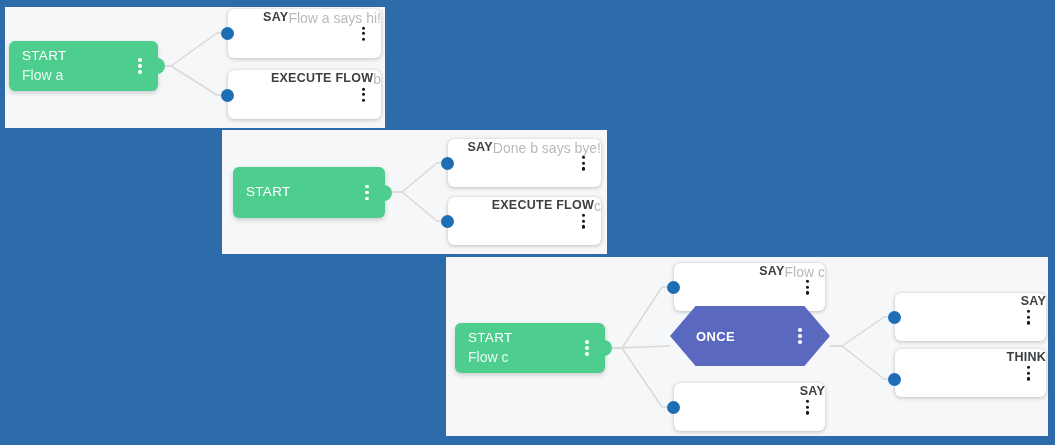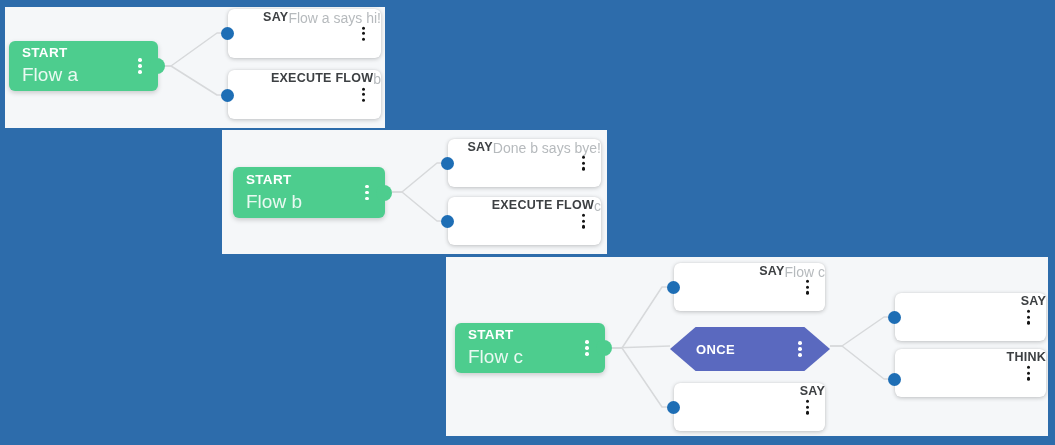--- a/index.html
+++ b/index.html
@@ -11,22 +11,22 @@
   html,body{width:1055px;height:445px;overflow:hidden}
   body{font-family:"Liberation Sans",sans-serif;background:var(--page-bg);position:relative}
   .stage{position:absolute;inset:0;background:var(--page-bg)}
   .panel{position:absolute;background:var(--panel-bg)}
   .wires{position:absolute;inset:0;pointer-events:none}
   .wires polyline{fill:none;stroke:var(--connector);stroke-width:1.5;stroke-linejoin:round}
 
   .start-node{position:absolute;background:var(--start-node);border-radius:6px;
     box-shadow:0 2px 5px rgba(0,0,0,.18);display:flex;flex-direction:column;justify-content:center;
     padding-left:13px;color:#fff}
-  .start-title{font-size:13.5px;font-weight:bold;letter-spacing:.3px;line-height:1.35}
-  .start-sub{font-size:19px;color:rgba(255,255,255,.88);line-height:1.35}
+  .start-title{font-size:13.5px;font-weight:normal;letter-spacing:.3px;line-height:1.35}
+  .start-sub{font-size:14px;color:rgba(255,255,255,.88);line-height:1.35}
   .out-port{position:absolute;right:-7px;top:50%;width:16px;height:16px;margin-top:-8px;
     background:var(--start-node);border-radius:50%}
 
   .card{position:absolute;background:var(--card-bg);border-radius:6px;
     box-shadow:0 1px 4px rgba(0,0,0,.22),0 0 1px rgba(0,0,0,.12);
     display:flex;justify-content:flex-end;padding-left:14px}
   .card-title{font-size:12.5px;font-weight:bold;color:var(--card-title);letter-spacing:.25px;line-height:1.4}
   .card-sub{font-size:14px;color:var(--card-subtitle);line-height:1.4;min-height:5px}
 
   .kebab{position:absolute;right:14px;top:50%;transform:translateY(-50%);
@@ -88,21 +88,20 @@
   </section>
 
   <section class="panel" style="left:222px;top:130px;width:385px;height:124px">
     <svg class="wires" width="385" height="124">
       <polyline points="170,62 180,62 215,33 226,33"></polyline>
       <polyline points="170,62 180,62 215,91 226,91"></polyline>
     </svg>
 
     <div class="start-node" style="left:11px;top:37px;width:152px;height:51px">
       <div class="start-title">START</div>
-      <div class="start-sub">Flow b</div>
       <div class="kebab light">
           <i></i>
           <i></i>
           <i></i>
         </div>
       <div class="out-port"></div>
     </div>
 
     <div class="card" style="left:226px;top:9px;width:153px;height:48px">
       <div class="card-title">SAY</div>
@@ -151,21 +150,21 @@
       <div class="card-title">SAY</div>
       <div class="card-sub">Flow c</div>
       <div class="kebab">
           <i></i>
           <i></i>
           <i></i>
         </div>
     </div>
     <span class="in-dot" style="left:221px;top:24px"></span>
 
-    <div class="once-node" style="left:224px;top:70px;width:160px;height:44px">
+    <div class="once-node" style="left:224px;top:49px;width:160px;height:60px">
       <div class="once-label">ONCE</div>
       <div class="kebab light">
           <i></i>
           <i></i>
           <i></i>
         </div>
     </div>
 
     <div class="card" style="left:228px;top:126px;width:151px;height:48px">
       <div class="card-title">SAY</div>

